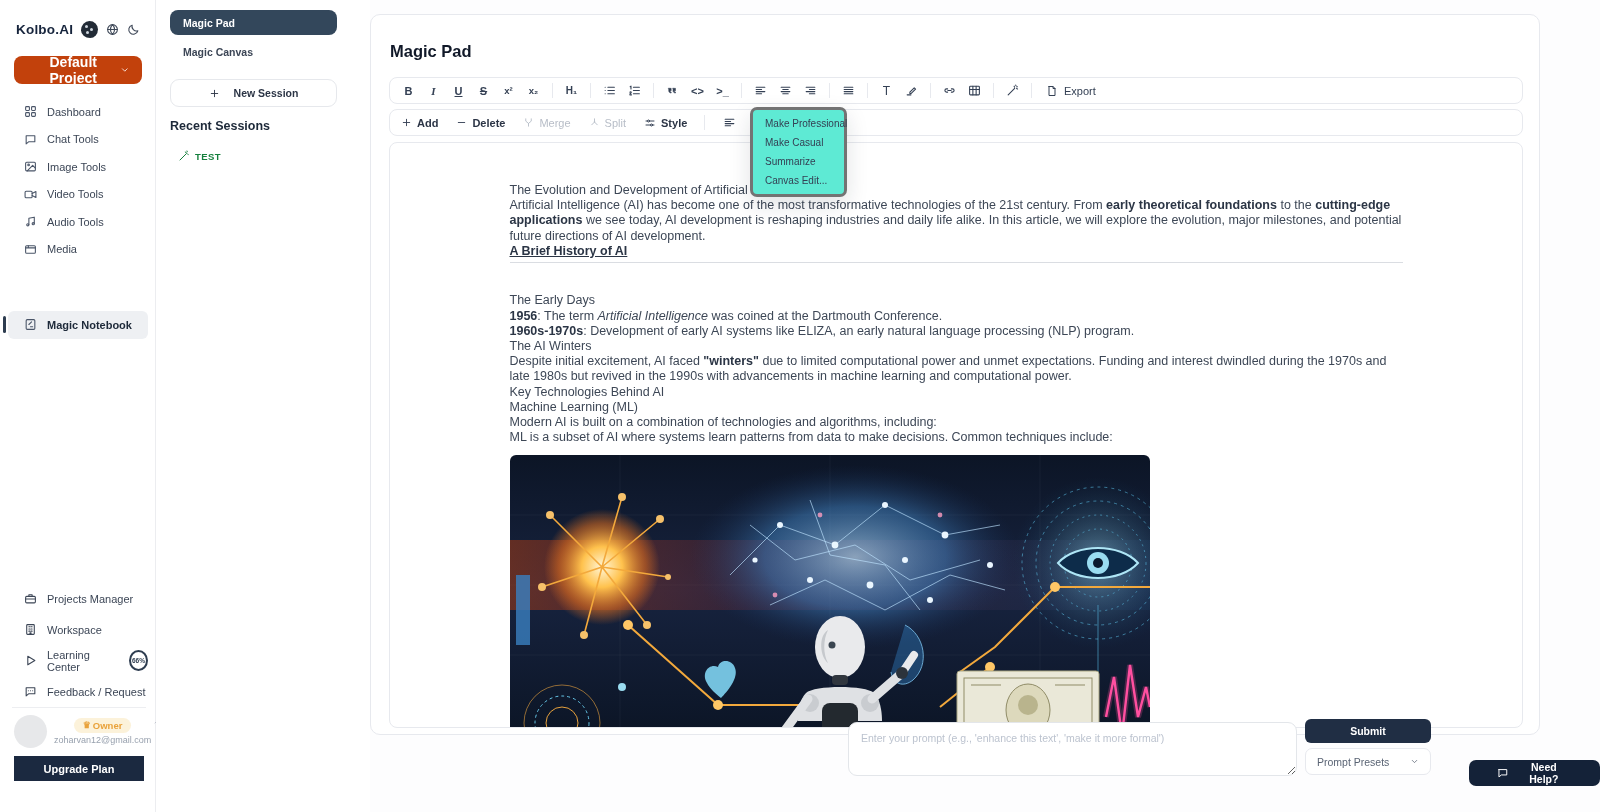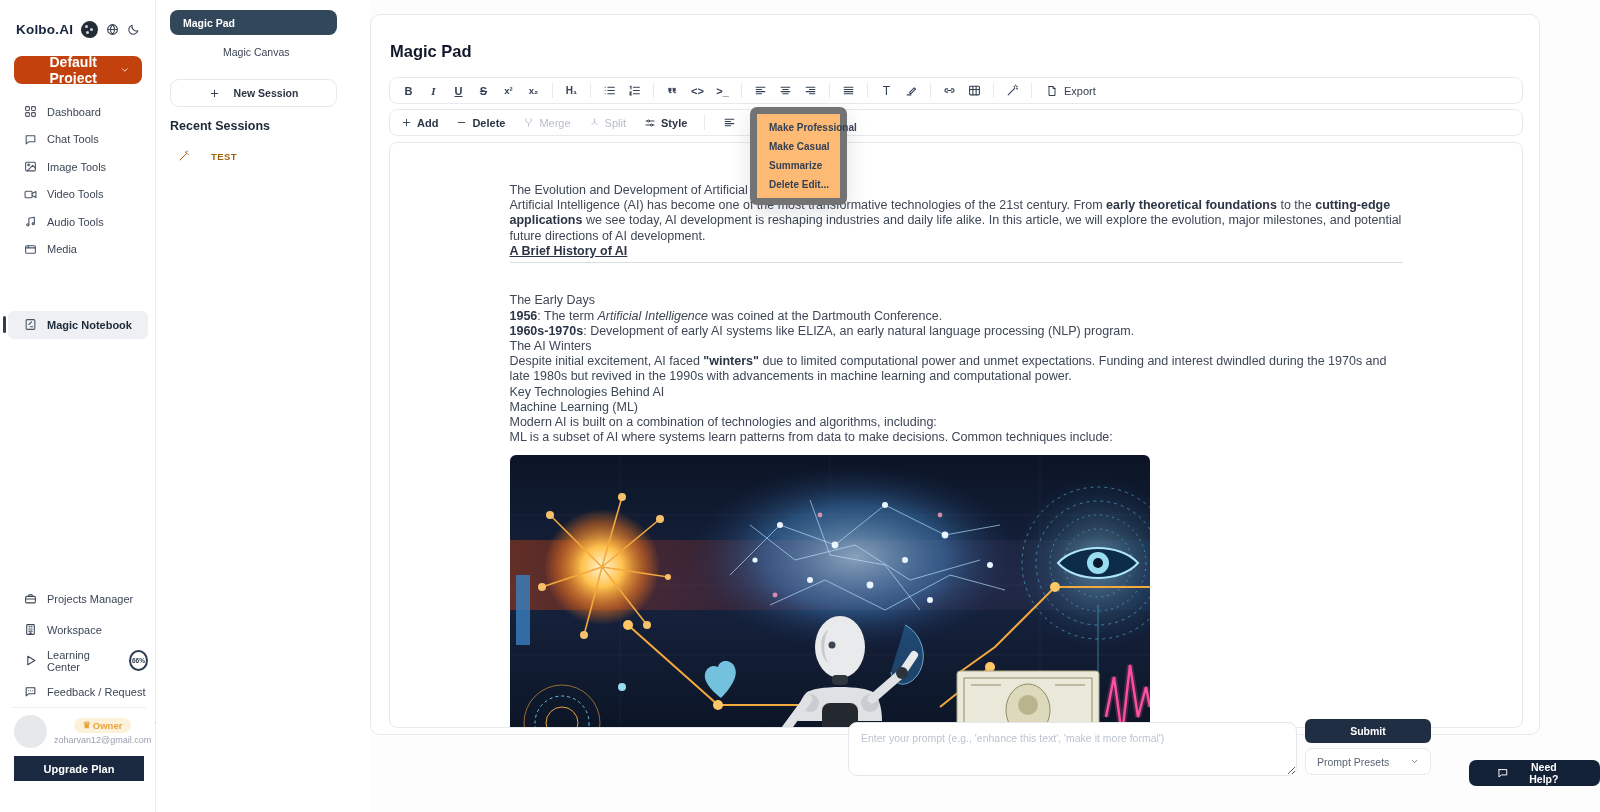--- a/index.html
+++ b/index.html
@@ -30,44 +30,44 @@
   .usercol { margin-left:7px; display:flex; flex-direction:column; align-items:center; }
   .owner-pill { background:#fcf2da; color:#e9a23b; font-size:9.5px; font-weight:800; border-radius:9px; padding:2px 9px; display:flex; align-items:center; gap:2px; }
   .owner-pill .crown { font-size:9px; }
   .email { margin-top:2px; font-size:9px; color:#98a1ae; }
   .user-caret { color:#aab1bc; margin-left:2px; align-self:flex-start; margin-top:6px; }
   .upgrade { position:absolute; left:14px; top:756px; width:130px; height:25px; background:#1b2940; color:#fff; border:none; border-radius:0; font-size:11px; font-weight:700; font-family:inherit; cursor:pointer; }
 
   
   .panel2 { position:absolute; left:156px; top:0; width:214px; height:812px; background:#fff; }
   .pad-pill { position:absolute; left:14px; top:10px; width:167px; height:25px; background:#33475b; color:#fff; border-radius:8px; font-size:10.5px; font-weight:700; display:flex; align-items:center; padding-left:13px; cursor:pointer; }
-  .canvas-link { position:absolute; left:27px; top:46px; font-size:10.5px; color:#3c4656; font-weight:400; cursor:pointer;margin-left:40px; }
+  .canvas-link { position:absolute; left:27px; top:46px; font-size:10.5px; color:#3c4656; font-weight:700; cursor:pointer; }
   .newsession { position:absolute; left:14px; top:79px; width:167px; height:28px; background:#fff; border:1px solid #e6e8ec; border-radius:9px; font-size:10.5px; font-weight:600; color:#2b3445; font-family:inherit; display:flex; align-items:center; justify-content:center; gap:14px; cursor:pointer; }
   .recent-h { position:absolute; left:14px; top:119px; font-size:12.5px; font-weight:800; color:#1d2939; }
-  .session-item { position:absolute; left:22px; top:150px; display:flex; align-items:center; gap:21px; color:#a16207; cursor:pointer; }
+  .session-item { position:absolute; left:22px; top:150px; display:flex; align-items:center; gap:5px; color:#15803d; cursor:pointer; }
   .session-item .lbl { font-size:9.5px; font-weight:600; letter-spacing:.4px; }
 
   
   .card { position:absolute; left:370px; top:14px; width:1170px; height:721px; background:#fff; border:1px solid #e7e9ee; border-radius:10px; }
   .card-title { position:absolute; left:19px; top:27px; font-size:16.5px; font-weight:800; color:#101828; }
   .tb { position:absolute; left:18px; width:1134px; height:27px; border:1px solid #e7e9ee; border-radius:8px; background:#fff; display:flex; align-items:center; padding:0 6px; color:#344054; }
   .tb1 { top:62px; }
   .tb2 { top:94px; }
   .tbtn { height:23px; min-width:25px; padding:0 5px; display:flex; align-items:center; justify-content:center; gap:5px; border-radius:5px; cursor:pointer; font-size:11px; color:#344054; }
   .tbtn .glyph { font-size:11px; font-weight:700; }
   .glyph.it { font-style:italic; font-family:"Liberation Serif", serif; }
   .glyph.un { text-decoration:underline; }
   .glyph.st { text-decoration:line-through; }
   .tdiv { width:1px; height:15px; background:#e7e9ee; margin:0 6px; }
   .tb-label { font-size:11px; font-weight:600; color:#2b3445; }
   .tbtn.disabled { color:#b7bdc7; }
   .tbtn.disabled .tb-label { color:#b7bdc7; font-weight:500; }
   .export-btn { display:flex; align-items:center; gap:6px; font-size:11px; font-weight:500; color:#344054; padding:0 8px; cursor:pointer; }
 
-  .style-menu { position:absolute; left:379px; top:92px; width:97px; background:#fdba74; border:7px solid #737373; border-radius:7px; box-shadow:0 8px 22px rgba(20,30,50,.13); padding:4px 0; z-index:40;font-weight:bold; }
+  .style-menu { position:absolute; left:379px; top:92px; width:97px; background:#5eead4; border:3px solid #737373; border-radius:7px; box-shadow:0 8px 22px rgba(20,30,50,.13); padding:4px 0; z-index:40; }
   .style-menu .mi { font-size:10px; color:#344054; padding:4px 12px; white-space:nowrap; cursor:pointer; }
 
   .editor { position:absolute; left:18px; top:127px; width:1134px; height:586px; border:1px solid #e7e9ee; border-radius:8px; background:#fff; overflow:hidden; }
   .doc-col { width:893px; margin:40px auto 0; }
   .doc-p { font-size:12.5px; line-height:15.2px; color:#3d4756; }
   .doc-p .b { font-weight:700; color:#2b3545; }
   .doc-p .i { font-style:italic; }
   .doc-p .u { text-decoration:underline; }
   .doc-hr { border-top:1px solid #dadde2; margin-top:3px; }
   .artwork { margin-top:10px; width:640px; border-radius:6px; overflow:hidden; line-height:0; }
@@ -420,21 +420,21 @@
           <svg class="ic" width="13" height="13" viewBox="0 0 24 24">
             <path d="M4 6h16M10 10h10M4 14h16M10 18h10"></path>
           </svg>
         </span>
     </div>
 
     <div class="style-menu">
       <div class="mi">Make Professional</div>
       <div class="mi">Make Casual</div>
       <div class="mi">Summarize</div>
-      <div class="mi">Delete Edit...</div>
+      <div class="mi">Canvas Edit...</div>
     </div>
 
     <div class="editor">
       <div class="doc-col">
         <div>
             <div class="doc-p"><span>The Evolution and Development of Artificial Intelligence</span></div>
             <div class="doc-p"><span>Artificial Intelligence (AI) has become one of the most transformative technologies of the 21st century. From </span><span class="b">early theoretical foundations</span><span> to the </span><span class="b">cutting-edge applications</span><span> we see today, AI development is reshaping industries and daily life alike. In this article, we will explore the evolution, major milestones, and potential future directions of AI development.</span></div>
             <div class="doc-p"><span class="b u">A Brief History of AI</span></div>
             <div class="doc-hr"></div>
             <div class="doc-p">&nbsp;</div>

